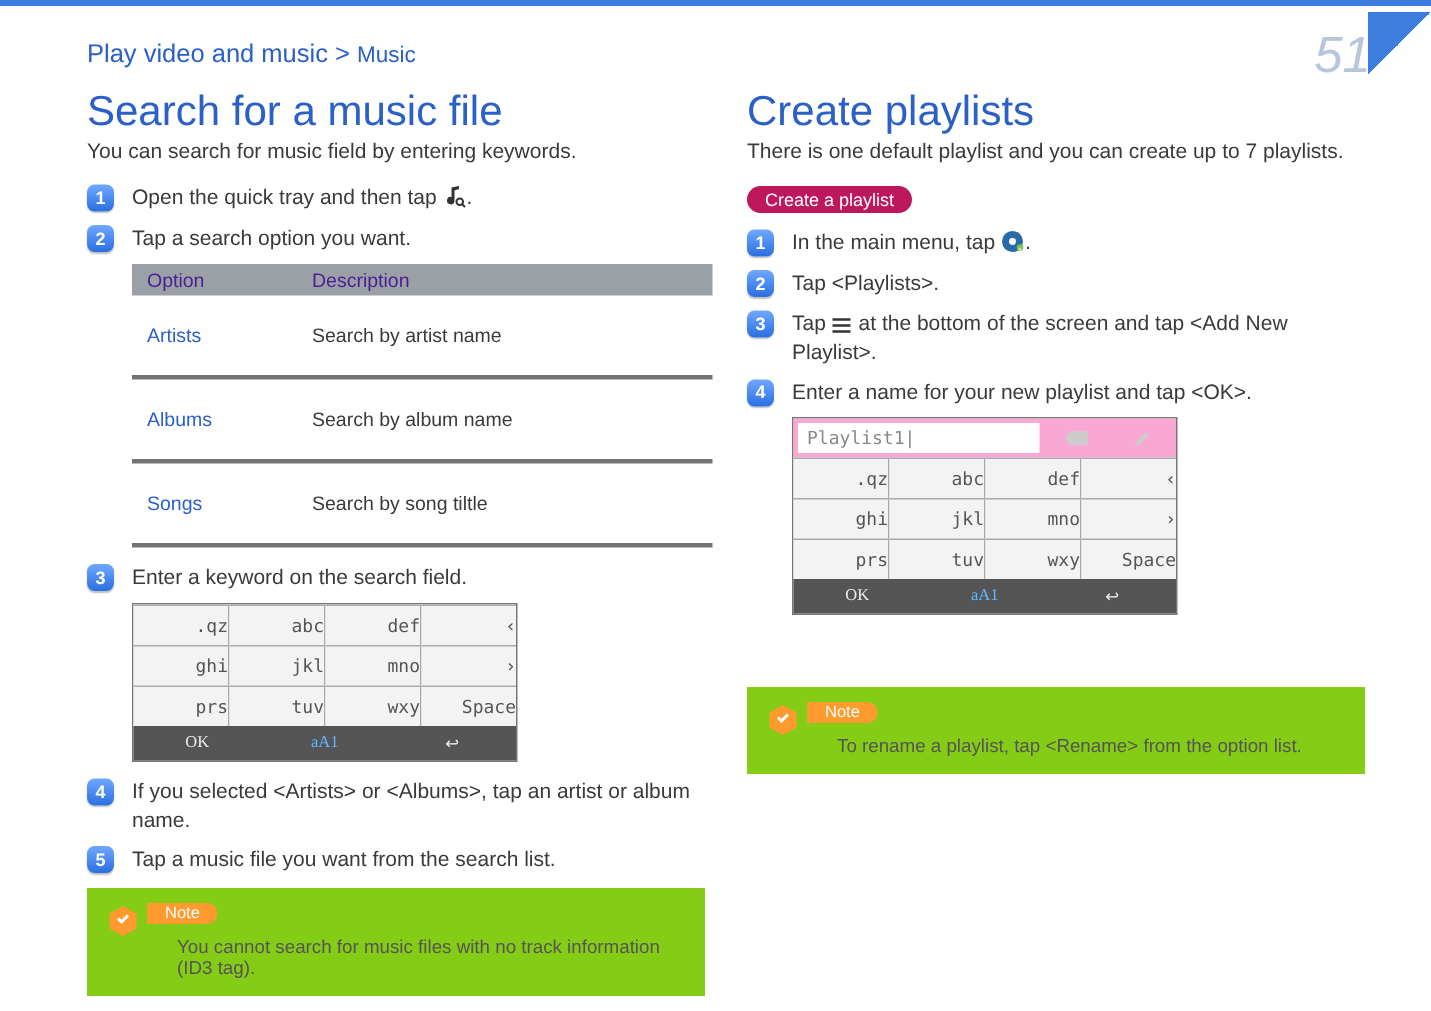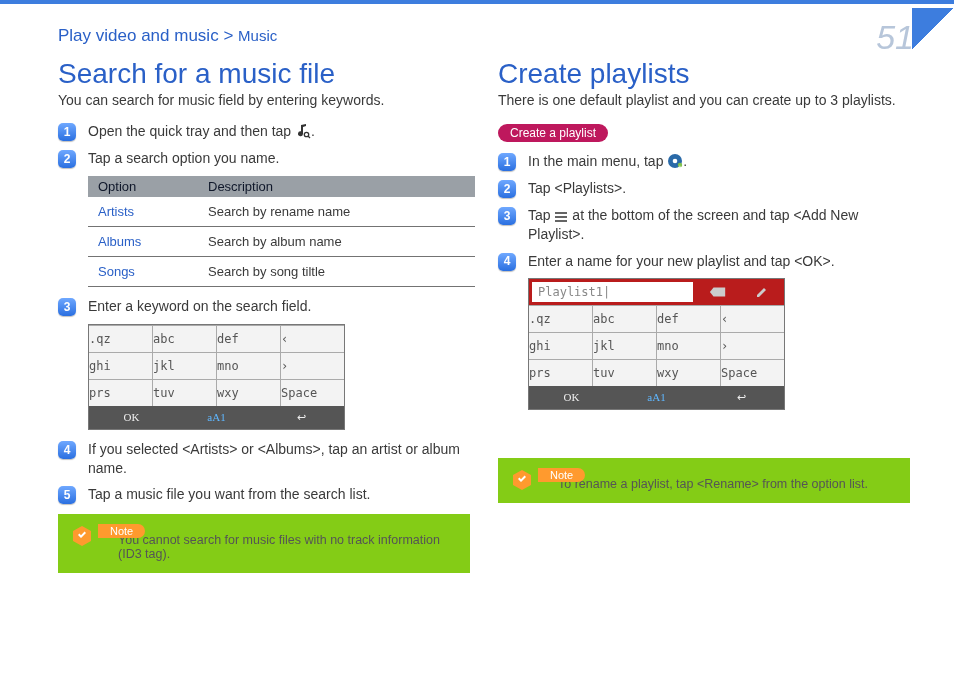--- a/index.html
+++ b/index.html
@@ -10,39 +10,39 @@
 .page-num{position:absolute;top:14px;right:40px;font-size:34px;font-style:italic;color:#b7c6da;font-weight:300}
 .cols{display:flex;gap:28px}
 .col{flex:1;min-width:0}
 h2{color:#2a60c7;font-size:28px;font-weight:400;margin:4px 0 2px}
 .lead{font-size:14px;margin:0 0 14px}
 .pill{display:inline-block;background:#be185d;color:#fff;font-size:12px;border-radius:11px;padding:2px 12px;margin:2px 0 10px}
 ol.steps{list-style:none;margin:0;padding:0}
 ol.steps>li{position:relative;padding-left:30px;font-size:14px;line-height:1.35;margin-bottom:8px}
 .num{position:absolute;left:0;top:1px;width:18px;height:18px;border-radius:5px;background:linear-gradient(#6fa8ff,#2a6fe0);color:#fff;font-size:12px;font-weight:600;display:flex;align-items:center;justify-content:center;box-shadow:0 1px 1px rgba(0,0,0,.25)}
 .opt-table{width:94%;border-collapse:collapse;font-size:13px;margin:6px 0 10px 30px}
-.opt-table th{background:#9aa0a6;color:#0f172a;font-weight:400;text-align:left;padding:3px 10px}
-.opt-table td{padding:7px 10px;border-bottom:1px solid #737373}
+.opt-table th{background:#9aa0a6;color:#4c1d95;font-weight:400;text-align:left;padding:3px 10px}
+.opt-table td{padding:19px 10px;border-bottom:3px solid #737373}
 .opt-table td:first-child{color:#2a60c7;width:90px}
 .inline-icon{display:inline-flex;vertical-align:-3px}
 .keypad{width:255px;margin:8px 0 10px 30px;border:1px solid #777;background:#fff;font-size:12px}
-.kp-top{display:flex;align-items:stretch;background:#b91c1c}
+.kp-top{display:flex;align-items:stretch;background:#f9a8d4}
 .kp-input{flex:1;background:#fff;margin:3px;padding:3px 6px;color:#888;font-family:monospace;font-size:12px}
 .kp-del,.kp-pen{width:44px;display:flex;align-items:center;justify-content:center;color:#ddd}
 .kp-del svg,.kp-pen svg{width:18px;height:14px}
 .kp-row{display:flex}
-.kp-row>div{flex:1;text-align:left;padding:6px 0;border-top:1px solid #aaa;border-right:1px solid #aaa;background:#f3f3f3;color:#555;font-family:monospace}
+.kp-row>div{flex:1;text-align:right;padding:6px 0;border-top:1px solid #aaa;border-right:1px solid #aaa;background:#f3f3f3;color:#555;font-family:monospace}
 .kp-row>div:last-child{border-right:none}
 .kp-bot{display:flex;background:#555;color:#eee}
 .kp-bot>div{flex:1;text-align:center;padding:5px 0;font-size:11px;font-family:Liberation Serif, serif}
 .kp-bot .mid{color:#5fb7ff}
 .note-box{background:#84cc16;padding:12px 14px 12px 60px;position:relative;font-size:12.5px;color:#555;margin-top:10px}
 .note-cube{position:absolute;left:12px;top:10px;width:24px;height:24px}
 .note-label{position:absolute;left:40px;top:10px;background:#ff9a2e;color:#fff;font-size:11px;padding:1px 12px;border-radius:0 10px 10px 0}
-.note-text{margin-top:7px}
+.note-text{margin-top:20px}
 svg{display:block}
 </style>
 </head>
 <body>
 
 <div class="page">
   <div class="top-corner"></div>
   <div class="page-num">51</div>
 
   <div class="breadcrumb">
@@ -61,33 +61,33 @@
         <li><span class="num">1</span>
           <span>Open the quick tray and then tap </span><span class="inline-icon">
               <svg width="16" height="16" viewBox="0 0 16 16">
                 <path fill="#333" d="M6 2v6.3A2.5 2.5 0 1 0 8 11V4l3-1V1Z"></path>
                 <circle cx="11.5" cy="11.5" r="2.2" fill="none" stroke="#333" stroke-width="1.3"></circle>
                 <line x1="13" y1="13" x2="15" y2="15" stroke="#333" stroke-width="1.3"></line>
               </svg>
             </span><span>.</span>
         </li>
         <li><span class="num">2</span>
-          <span>Tap a search option you name.</span>
+          <span>Tap a search option you want.</span>
         </li>
       </ol>
 
       <table class="opt-table">
         <tbody>
             <tr>
               <th>Option</th>
               <th>Description</th>
             </tr>
         <tr>
               <td>Artists</td>
-              <td>Search by rename name</td>
+              <td>Search by artist name</td>
             </tr>
         <tr>
               <td>Albums</td>
               <td>Search by album name</td>
             </tr>
         <tr>
               <td>Songs</td>
               <td>Search by song tiltle</td>
             </tr>
       </tbody>
@@ -141,21 +141,21 @@
               <path fill="#fff" d="M8 11l3 3 5-5-1.4-1.4L11 11.2l-1.6-1.6Z"></path>
             </svg>
           </span>
         <span class="note-label">Note</span>
         <div class="note-text">You cannot search for music files with no track information (ID3 tag).</div>
       </div>
     </div>
 
     <div class="col">
       <h2>Create playlists</h2>
-      <p class="lead">There is one default playlist and you can create up to 3 playlists.</p>
+      <p class="lead">There is one default playlist and you can create up to 7 playlists.</p>
       <span class="pill">Create a playlist</span>
 
       <ol class="steps">
         <li><span class="num">1</span>
           <span>In the main menu, tap </span><span class="inline-icon">
               <svg width="16" height="16" viewBox="0 0 16 16">
                 <circle cx="8" cy="8" r="7" fill="#2a6aa8"></circle>
                 <circle cx="8" cy="8" r="2.3" fill="#fff"></circle>
                 <circle cx="13" cy="12" r="2.2" fill="#7fc24a"></circle>
                 <text x="13" y="14" font-size="4" text-anchor="middle" fill="#fff">+</text>

